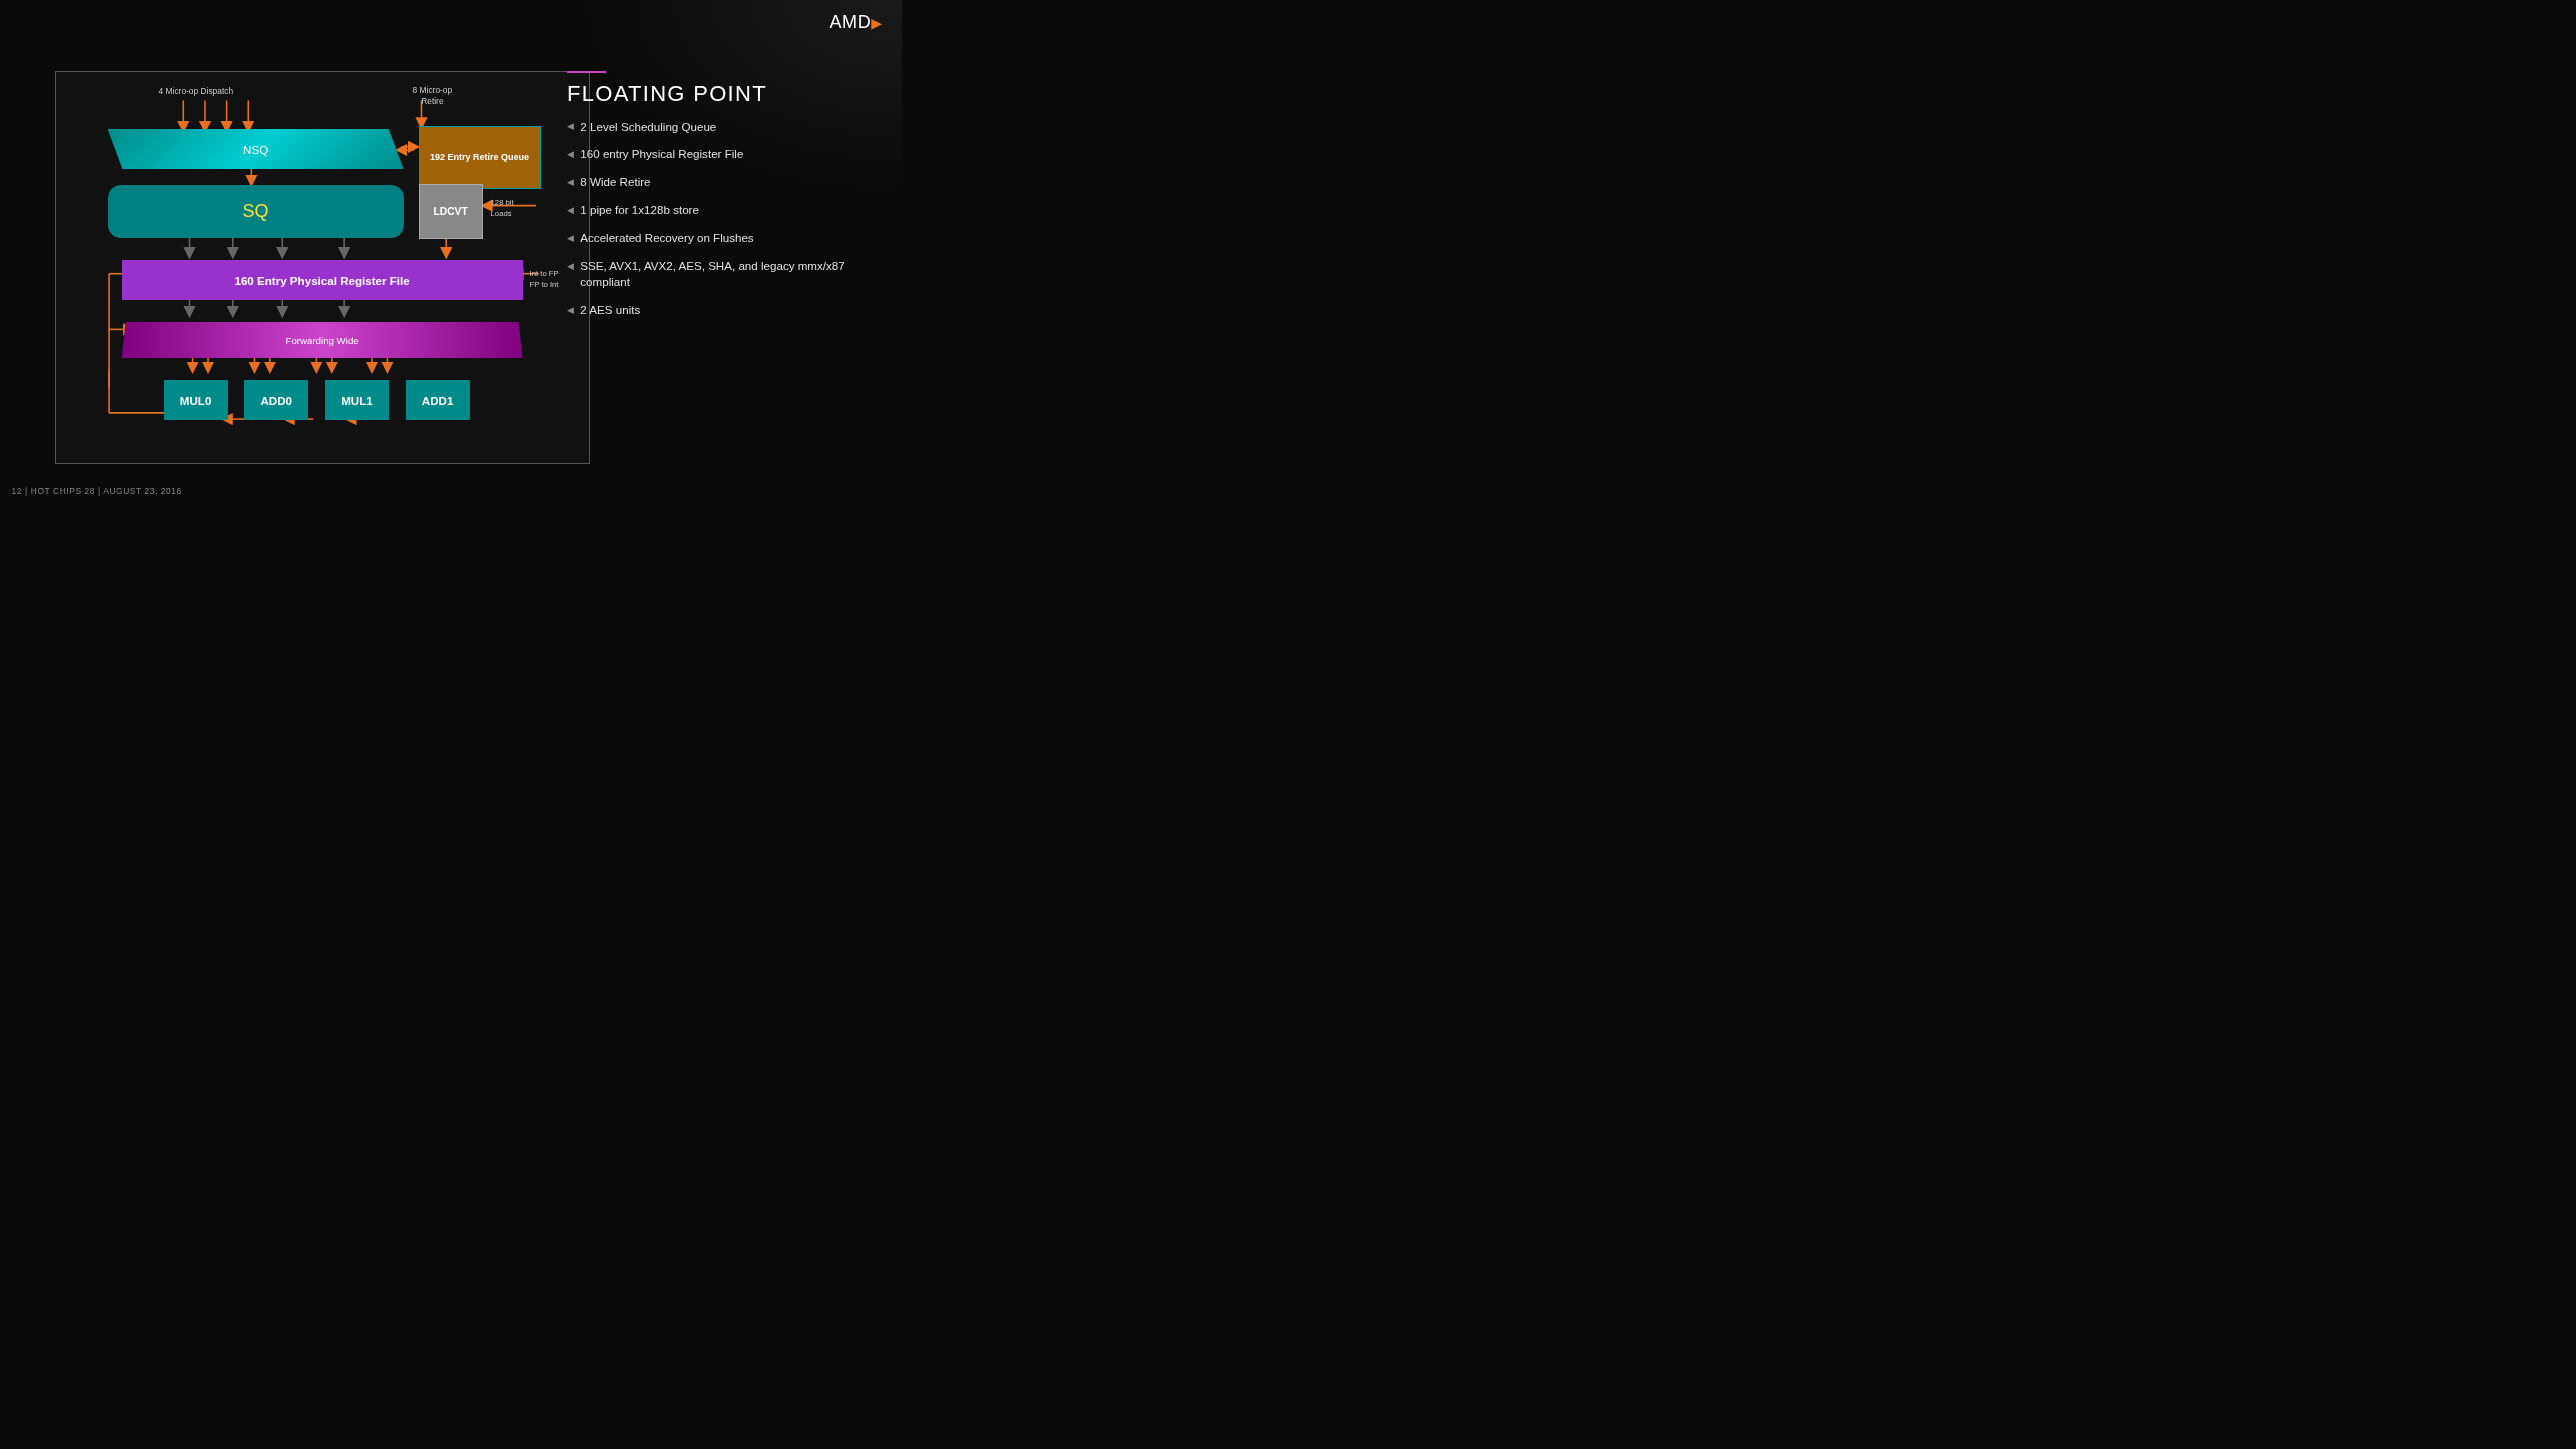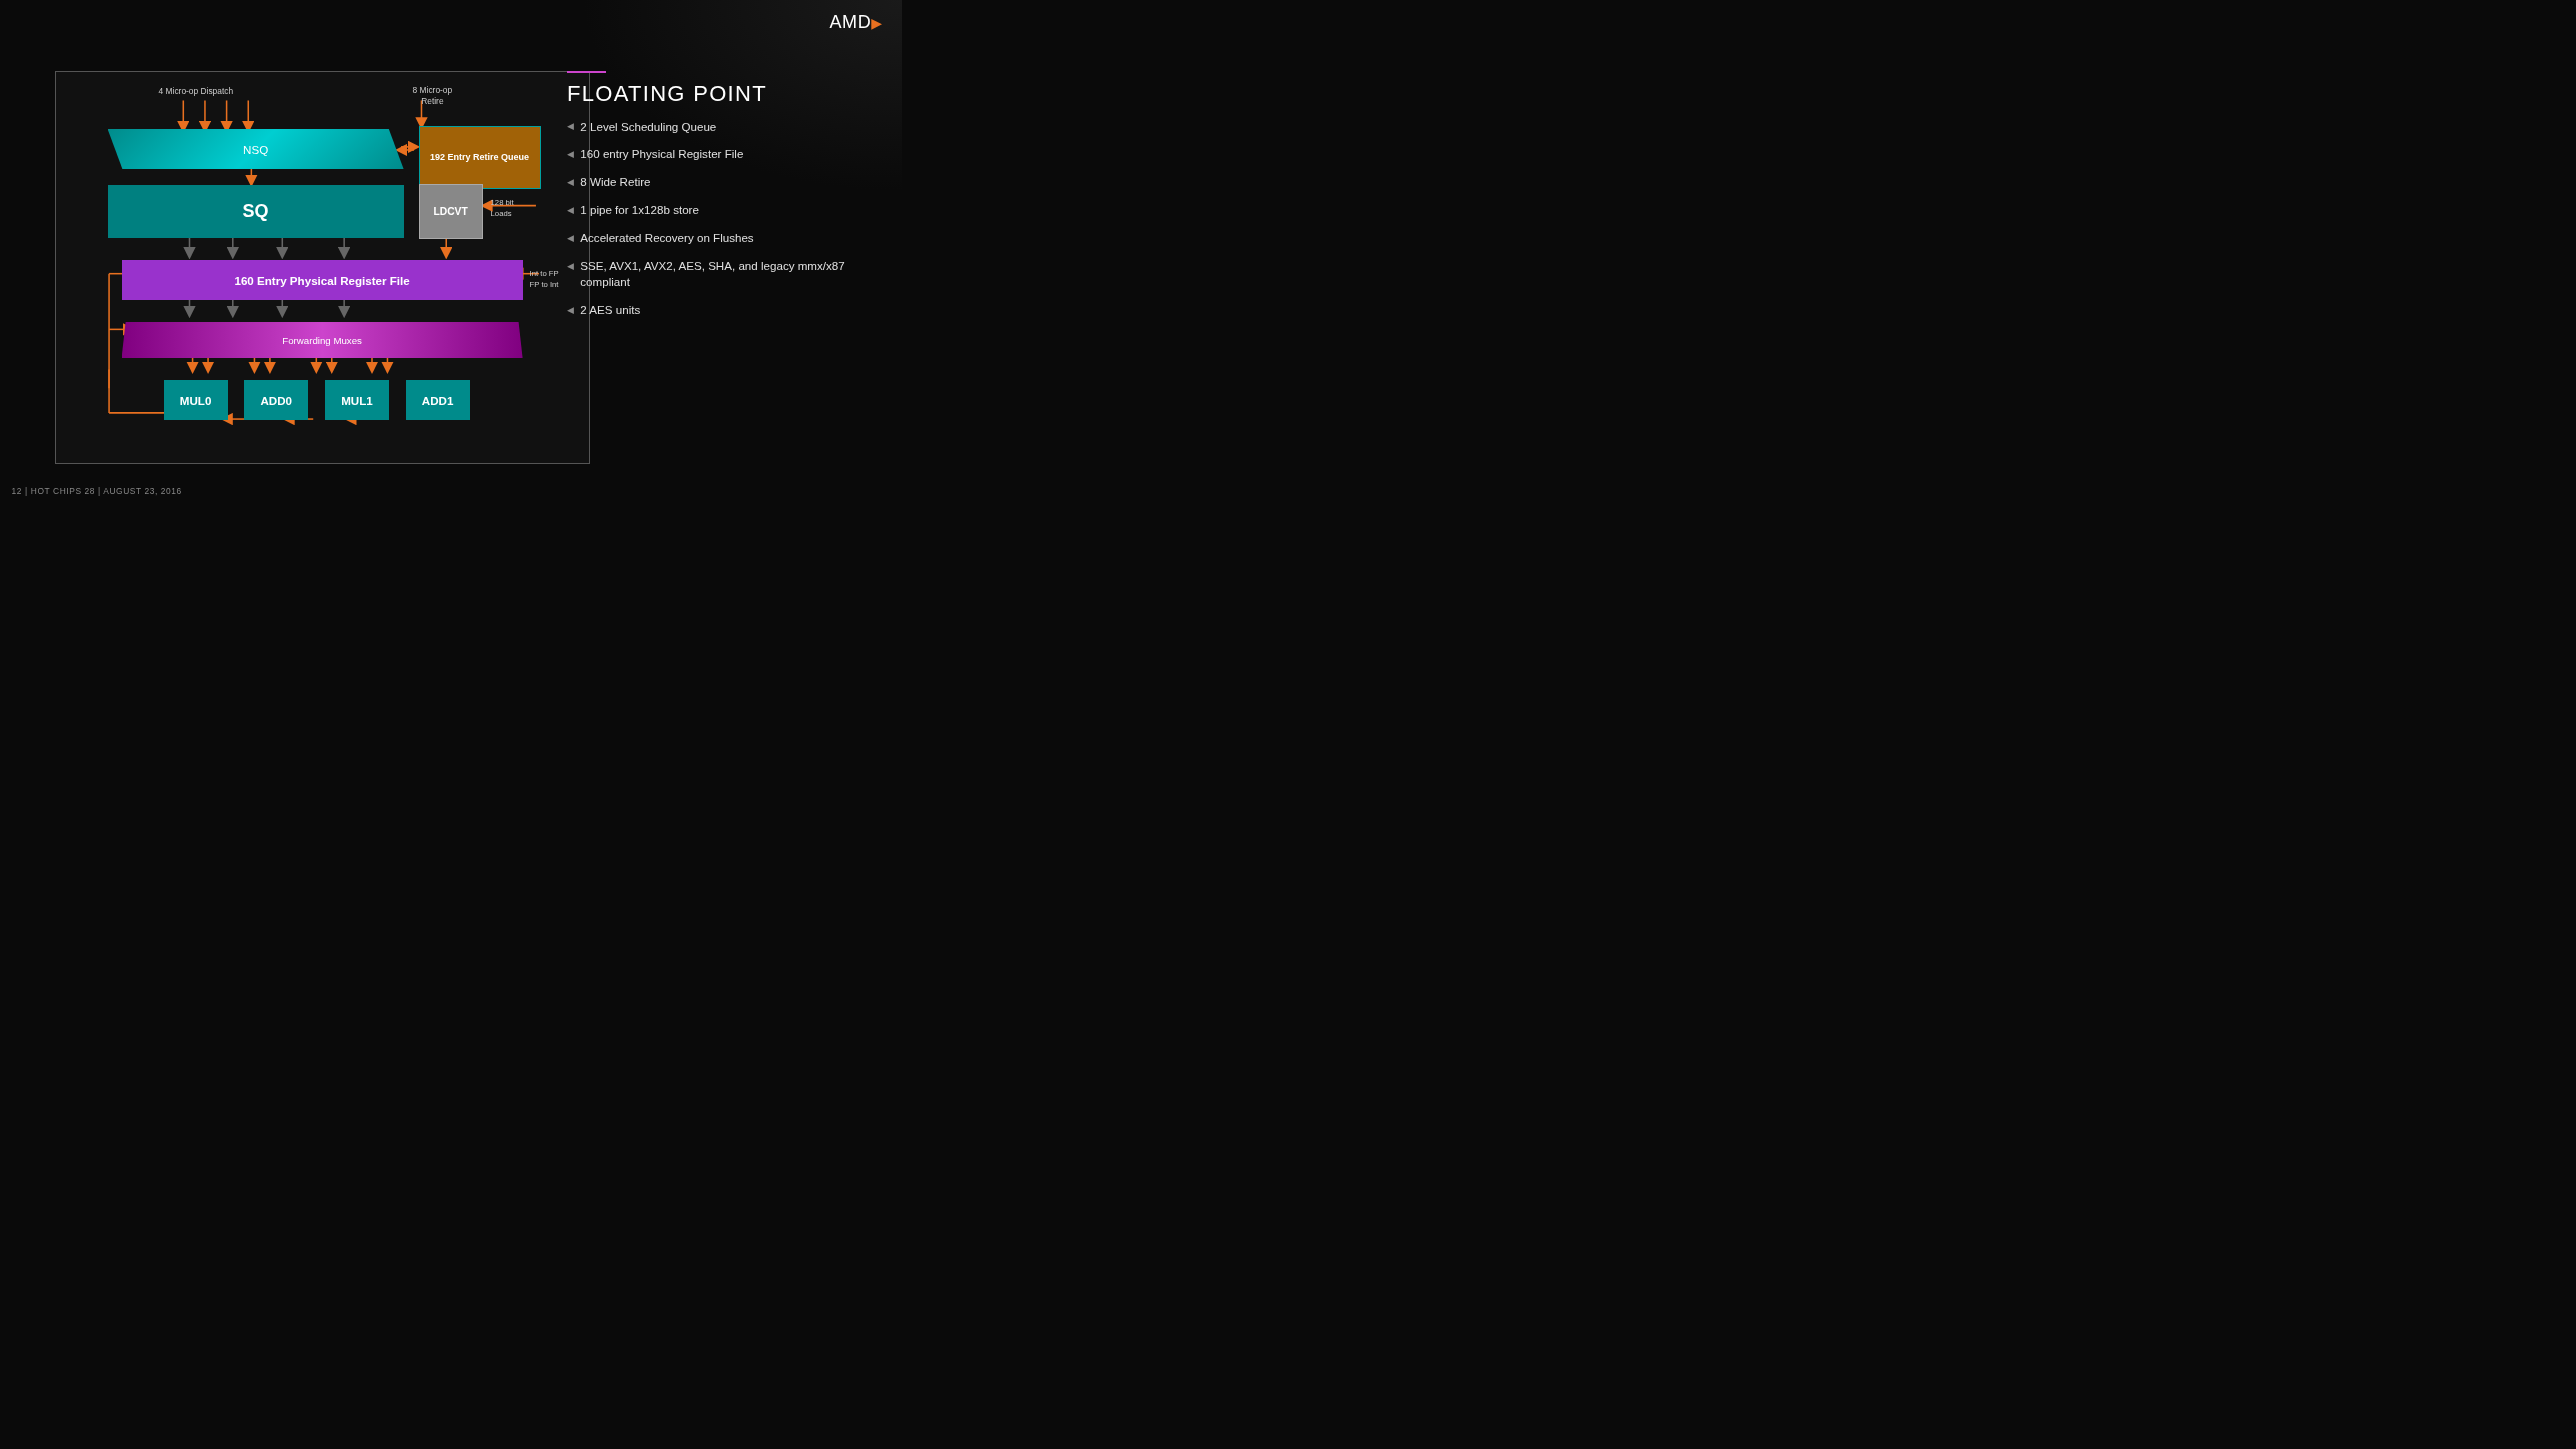--- a/index.html
+++ b/index.html
@@ -217,40 +217,40 @@
     <div style="position:absolute; top:41px; left:350px; width:122px; height:63px;
                 background:#a16207; border:1.3px solid #00a0a0;
                 display:flex; align-items:center; justify-content:center; color:white;
                 font-size:9px; font-weight:bold; text-align:center; line-height:1.4;">
       <span>192 Entry
 Retire Queue</span>
     </div>
 
     <div style="position:absolute; top:100px; left:39px; width:296px; height:53px;
                 background:#008080; display:flex; align-items:center; justify-content:center;
-                color:#ffffff; font-size:18px; font-weight:bold;">SQ</div>
+                color:#fde047; font-size:18px; font-weight:normal;border-radius:13px;">SQ</div>
 
     <div style="position:absolute; top:99px; left:350px; width:64px; height:55px;
                 background:#888; border:0.6px solid #aaa;
                 display:flex; align-items:center; justify-content:center;
                 color:white; font-size:10.3px; font-weight:bold;">LDCVT</div>
 
     <div style="position:absolute; top:113px; left:422px; color:#ccc; font-size:7.7px; line-height:1.4;">128 bit<br>Loads</div>
 
     <div style="position:absolute; top:175px; left:53px; width:401px; height:40px;
                 background:#9932CC; display:flex; align-items:center; justify-content:center;
                 color:white; font-size:11.6px; font-weight:bold;">160 Entry Physical Register File</div>
 
     <div style="position:absolute; top:184px; left:461px; color:#ccc; font-size:7.7px; line-height:1.4;">Int to FP<br>FP to Int</div>
 
     <div style="position:absolute; top:237px; left:53px; width:401px; height:36px;
                 background:linear-gradient(90deg, #800080 0%, #cc44cc 50%, #800080 100%);
                 clip-path:polygon(1% 0, 99% 0, 100% 100%, 0% 100%);
                 display:flex; align-items:center; justify-content:center;
-                color:white; font-size:9.7px;">Forwarding Muxes</div>
+                color:white; font-size:9.7px;">Forwarding Wide</div>
 
     <div style="position:absolute; top:295px; left:95px; display:flex; gap:16.7px;">
       <div style="width:64px; height:40px; background:#008B8B; display:flex; align-items:center; justify-content:center; color:white; font-size:11.6px; font-weight:bold;">MUL0</div>
       <div style="width:64px; height:40px; background:#008B8B; display:flex; align-items:center; justify-content:center; color:white; font-size:11.6px; font-weight:bold;">ADD0</div>
       <div style="width:64px; height:40px; background:#008B8B; display:flex; align-items:center; justify-content:center; color:white; font-size:11.6px; font-weight:bold;">MUL1</div>
       <div style="width:64px; height:40px; background:#008B8B; display:flex; align-items:center; justify-content:center; color:white; font-size:11.6px; font-weight:bold;text-align:right;">ADD1</div>
     </div>
 
   </div>
 </div>

